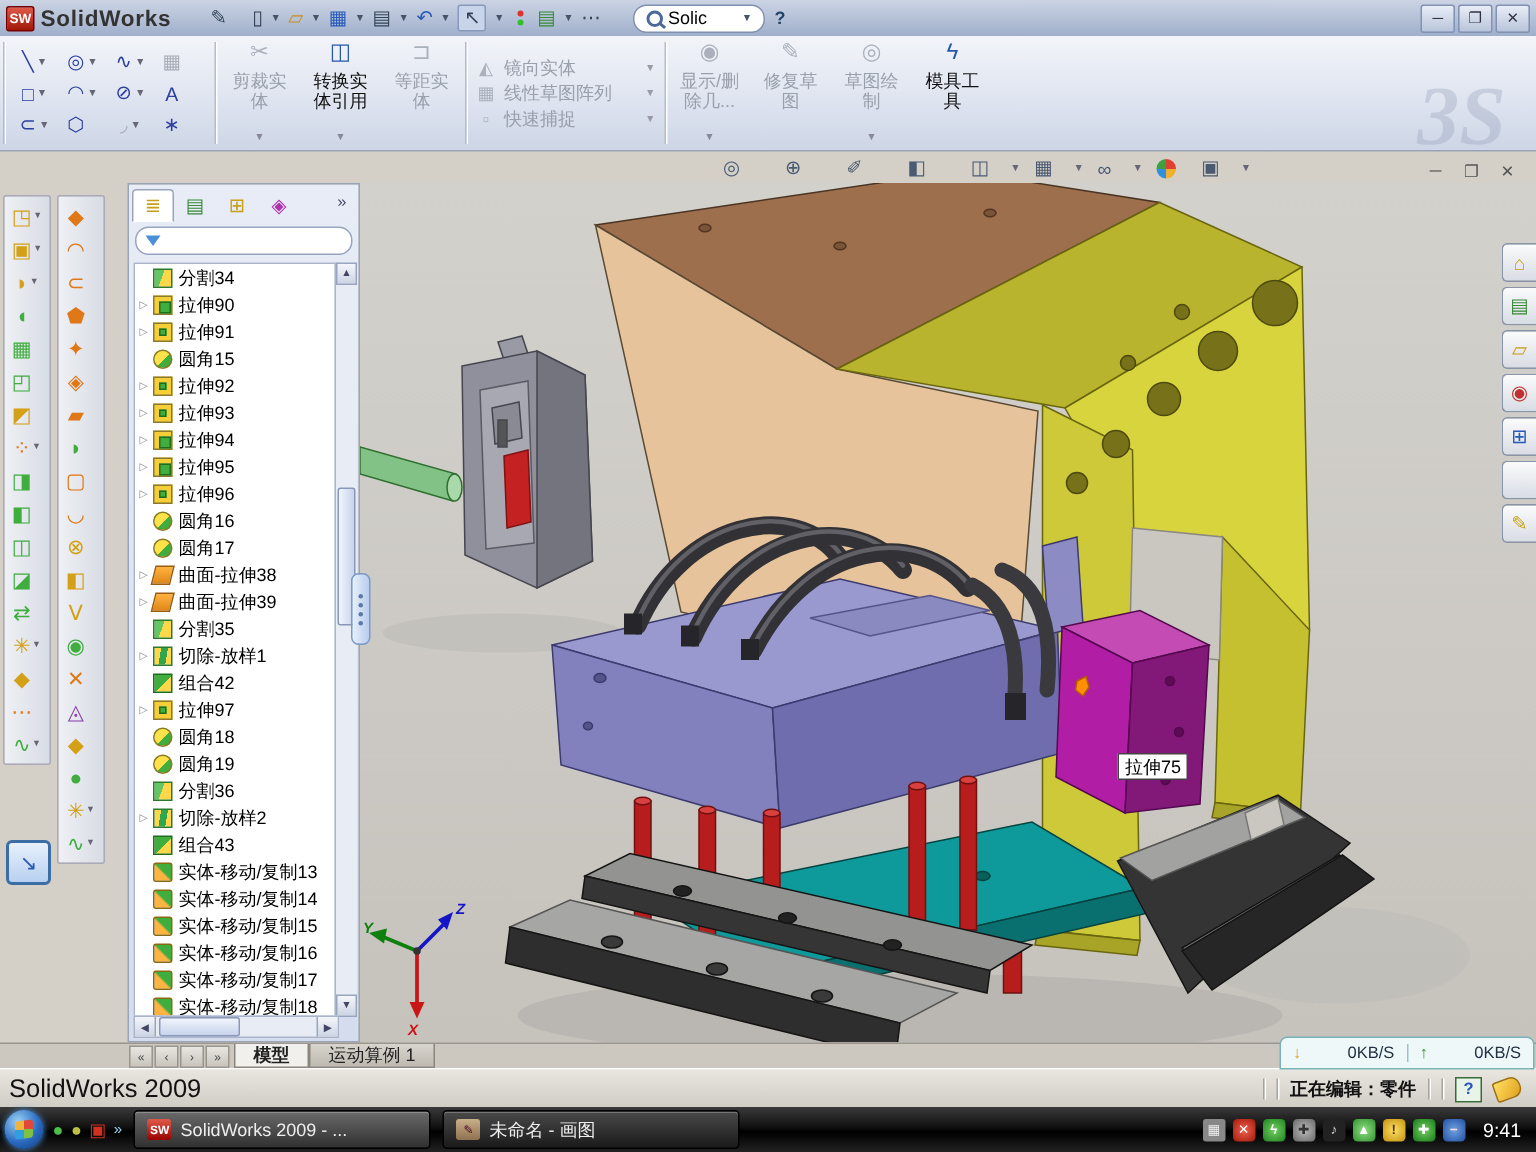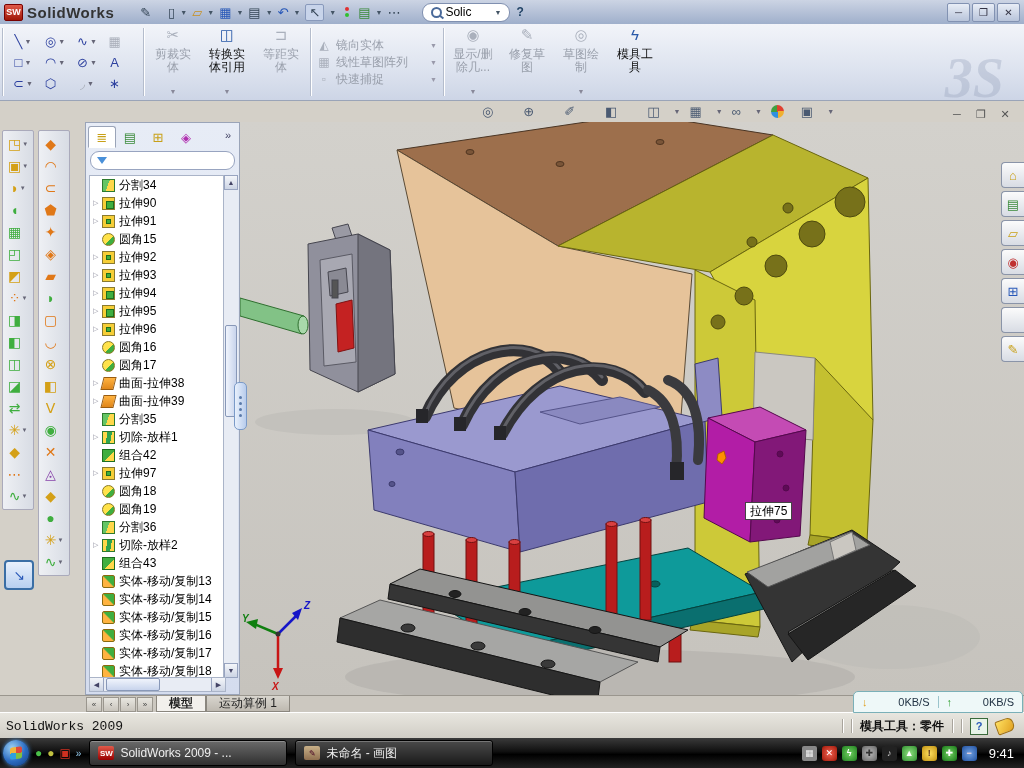--- a/index.html
+++ b/index.html
@@ -155,21 +155,21 @@
   .bottomtabs{position:absolute;left:0;top:695px;width:1024px;height:17px;background:#ccc8c0;
     border-top:1px solid #9a968e;display:flex;align-items:stretch;padding-left:86px;box-sizing:border-box;}
   .bnav{display:flex;align-items:center;gap:1px;margin-right:3px;}
   .bn{width:14px;height:13px;display:flex;align-items:center;justify-content:center;font-size:8px;color:#444;
     background:linear-gradient(#e8e6e0,#c8c4bc);border:1px solid #9a968e;}
   .btab{padding:0 12px;display:flex;align-items:center;background:linear-gradient(#d8d5ce,#beb9b0);
     border:1px solid #8a867e;border-top:none;color:#222;font-size:12px;}
   .btab.active{background:#f2f0ec;font-weight:bold;}
   .statusbar{position:absolute;left:0;top:712px;width:1024px;height:26px;
     background:linear-gradient(#e8e6df,#cfccc4);border-top:1px solid #fff;display:flex;align-items:center;color:#111;}
-  .st-left{padding-left:6px;font-size:13px;font-family:Liberation Mono, monospace;}
+  .st-left{padding-left:6px;font-size:17px;}
   .st-right{margin-left:auto;display:flex;align-items:center;gap:8px;padding-right:10px;}
   .ssep{width:1px;height:14px;background:#a8a49c;box-shadow:1px 0 0 #fff;}
   .sthelp{width:16px;height:15px;border:1px solid #3a6a3a;background:#e8f4e8;color:#2858b8;font-weight:bold;
     display:flex;align-items:center;justify-content:center;font-size:11px;}
   .sttag{width:16px;height:12px;background:linear-gradient(135deg,#ffe060,#e0a020);border:1px solid #a07010;
     border-radius:2px 6px 6px 2px;transform:rotate(-20deg);}
   .taskbar{position:absolute;left:0;top:738px;width:1024px;height:30px;
     background:linear-gradient(#3a3a3a,#101010 45%,#000 55%,#222);display:flex;align-items:center;}
   .orb{width:26px;height:26px;border-radius:50%;margin:0 6px 0 3px;position:relative;flex:none;
     background:radial-gradient(circle at 35% 30%,#9ad0f4,#2a6ac0 55%,#123a78);box-shadow:0 0 4px #4a90d9;}
@@ -1080,21 +1080,21 @@
     <div class="btab active">模型</div>
         <div class="btab">运动算例 1</div>
       </div>
   </div>
 
   <div class="statusbar">
     <span class="st-left">SolidWorks 2009</span>
     <div class="st-right">
       <span class="ssep"></span>
         <span class="ssep"></span>
-      <span style="font-weight:bold">模具工具：零件</span>
+      <span style="font-weight:bold">正在编辑：零件</span>
       <span class="ssep"></span>
         <span class="ssep"></span>
       <span class="sthelp">?</span>
       <span class="sttag"></span>
     </div>
   </div>
 
   <div class="taskbar">
     <div class="orb"></div>
     <div class="quick">

